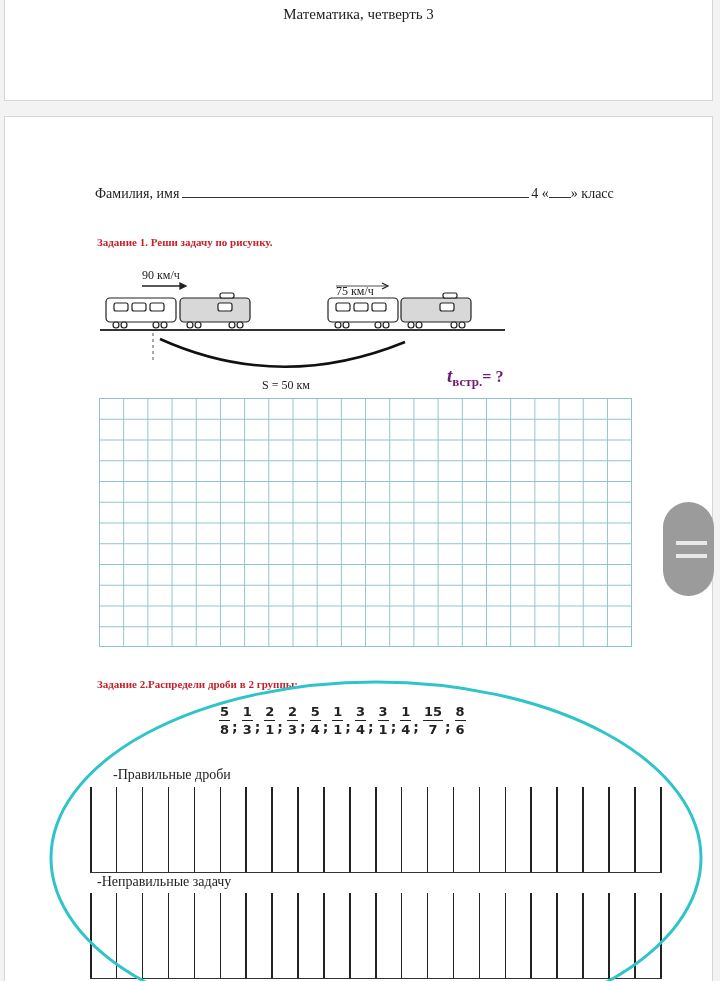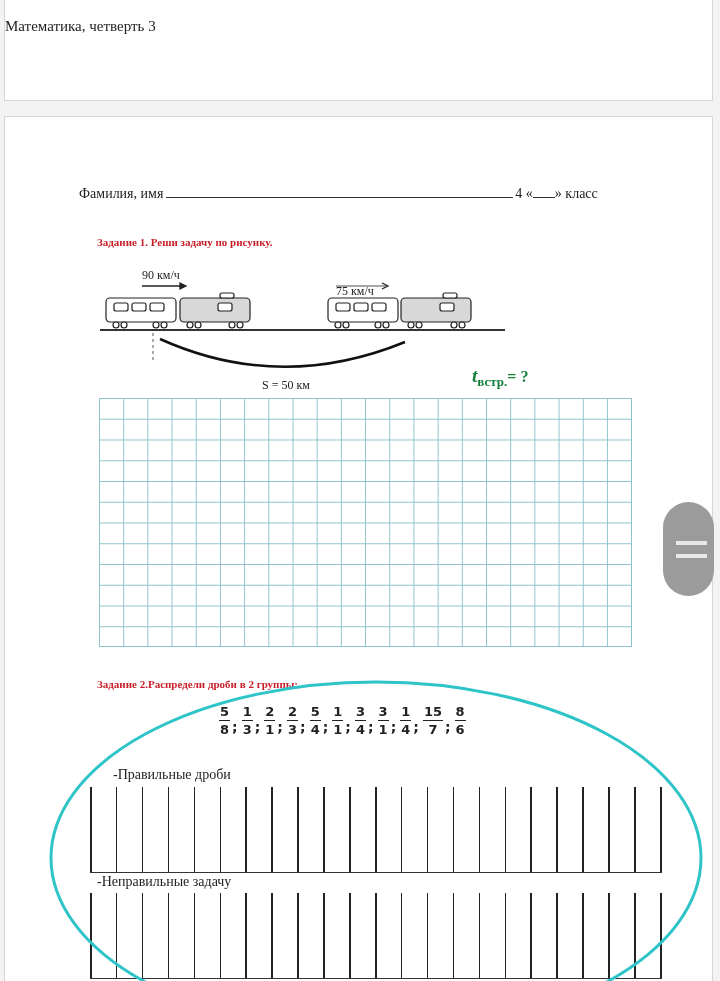--- a/index.html
+++ b/index.html
@@ -8,33 +8,33 @@
     background:#f3f3f3;
     font-family:"Liberation Serif", "DejaVu Serif", serif;
   }
   .page {
     position:absolute; left:4px; width:709px;
     background:#fff; border:1px solid #d6d6d6; box-sizing:border-box;
   }
   #page1 { top:-2px; height:103px; }
   #page2 { top:116px; height:880px; }
   .header-title {
-    position:absolute; top:7px; left:0; width:100%; text-align:left;
-    font-size:15px; color:#222;margin-top:12px;
+    position:absolute; top:7px; left:0; width:100%; text-align:center;
+    font-size:15px; color:#222;
   }
   .abs { position:absolute; }
-  .name-line { top:184px; left:79px; font-size:14px; color:#222; white-space:nowrap; }
+  .name-line { top:184px; left:95px; font-size:14px; color:#222; white-space:nowrap; }
   .name-line .blank { display:inline-block; width:347px; border-bottom:1px solid #333; height:13px; margin:0 2px 0 3px; vertical-align:baseline; }
   .name-line .blank-sm { display:inline-block; width:22px; border-bottom:1px solid #333; height:13px; vertical-align:baseline; }
   .task-title { font-weight:bold; color:#c8202a; font-size:11px; white-space:nowrap; }
   #task1-title { top:236px; left:97px; }
   #task2-title { top:678px; left:97px; }
 
   .fig-label { font-size:12px; color:#222; }
-  .t-label { font-family:"Liberation Serif", serif; font-weight:bold; font-size:16px; color:#15803d;margin-left:25px; }
+  .t-label { font-family:"Liberation Serif", serif; font-weight:bold; font-size:16px; color:#701a75; }
   .t-label .sub { font-size:13px; vertical-align:-4px; }
 
   .grid {
     top:398px; left:99px; width:533px; height:249px;
     background-image:
       linear-gradient(to right, #8fc3cc 1px, transparent 1px),
       linear-gradient(to bottom, #8fc3cc 1px, transparent 1px);
     background-size:24.2px 20.75px;
     border-right:1px solid #8fc3cc; border-bottom:1px solid #8fc3cc;
     box-sizing:border-box;

